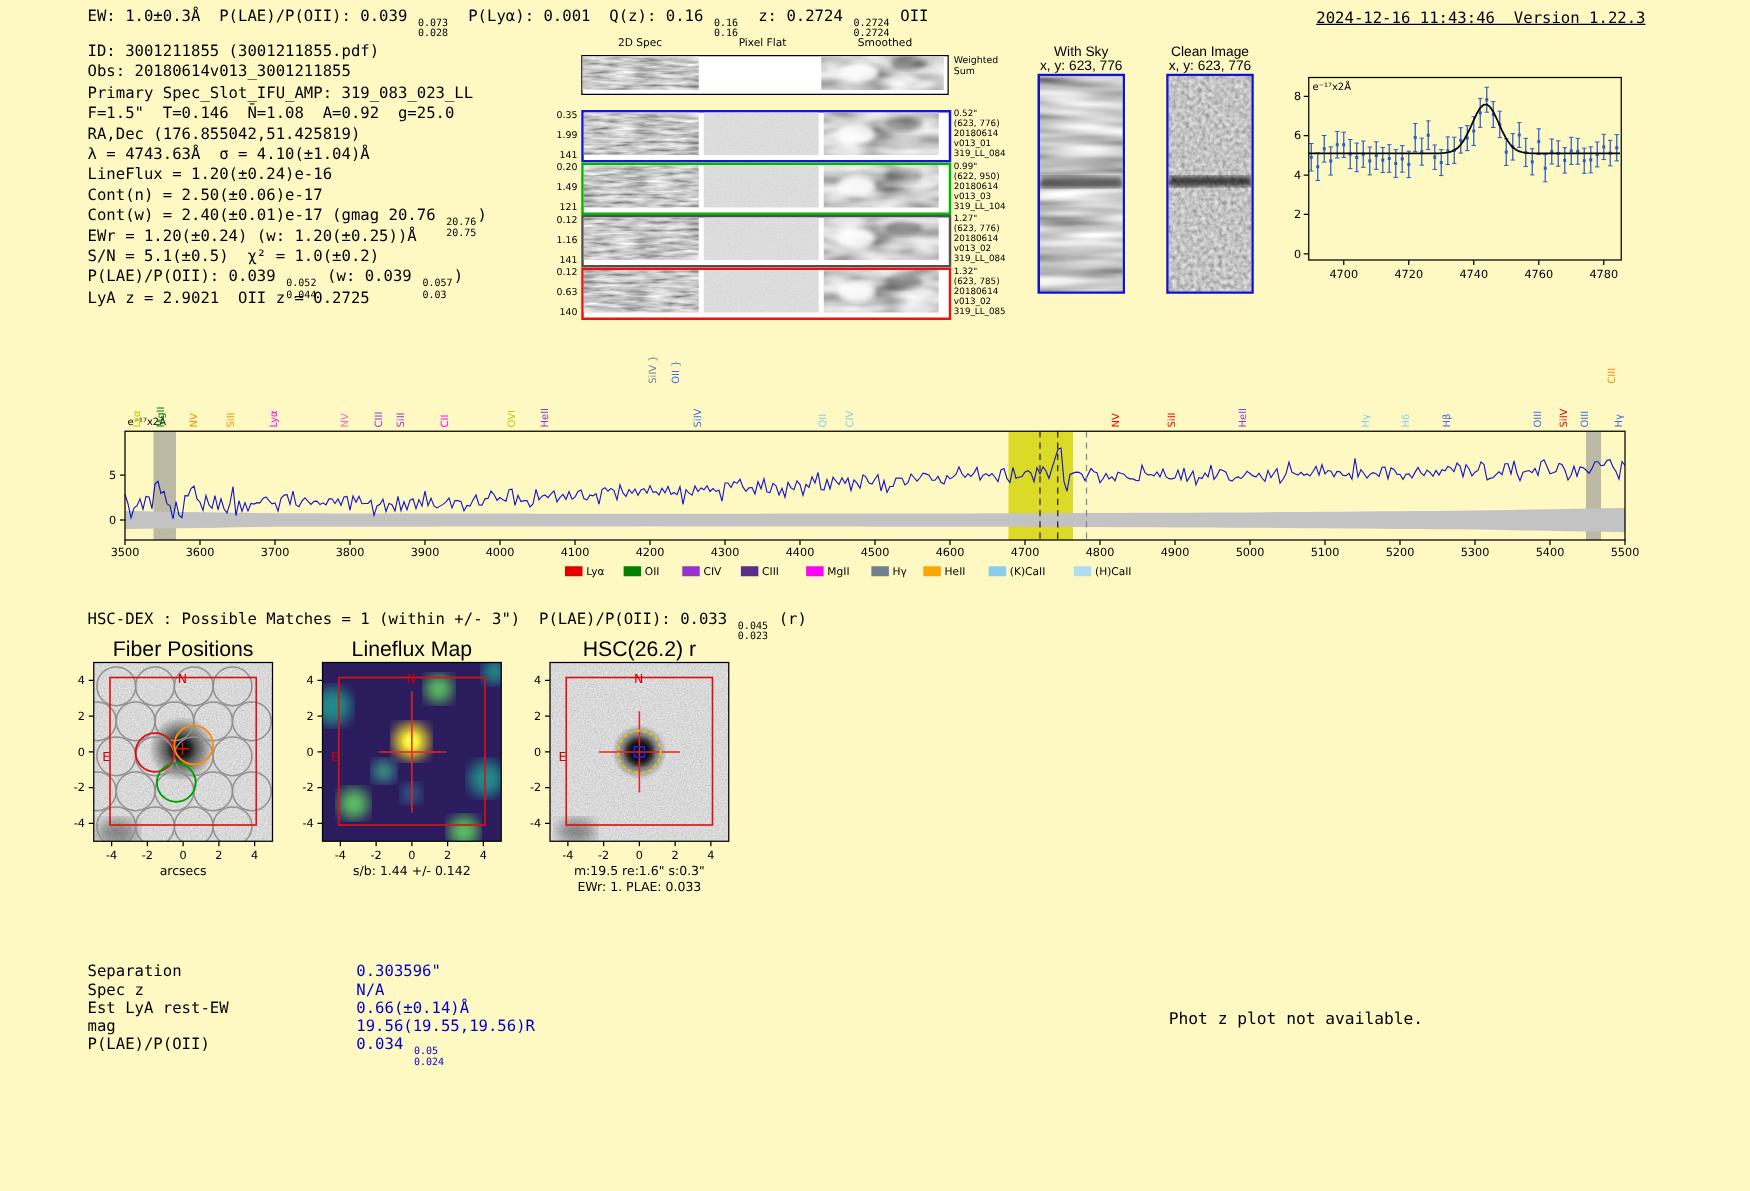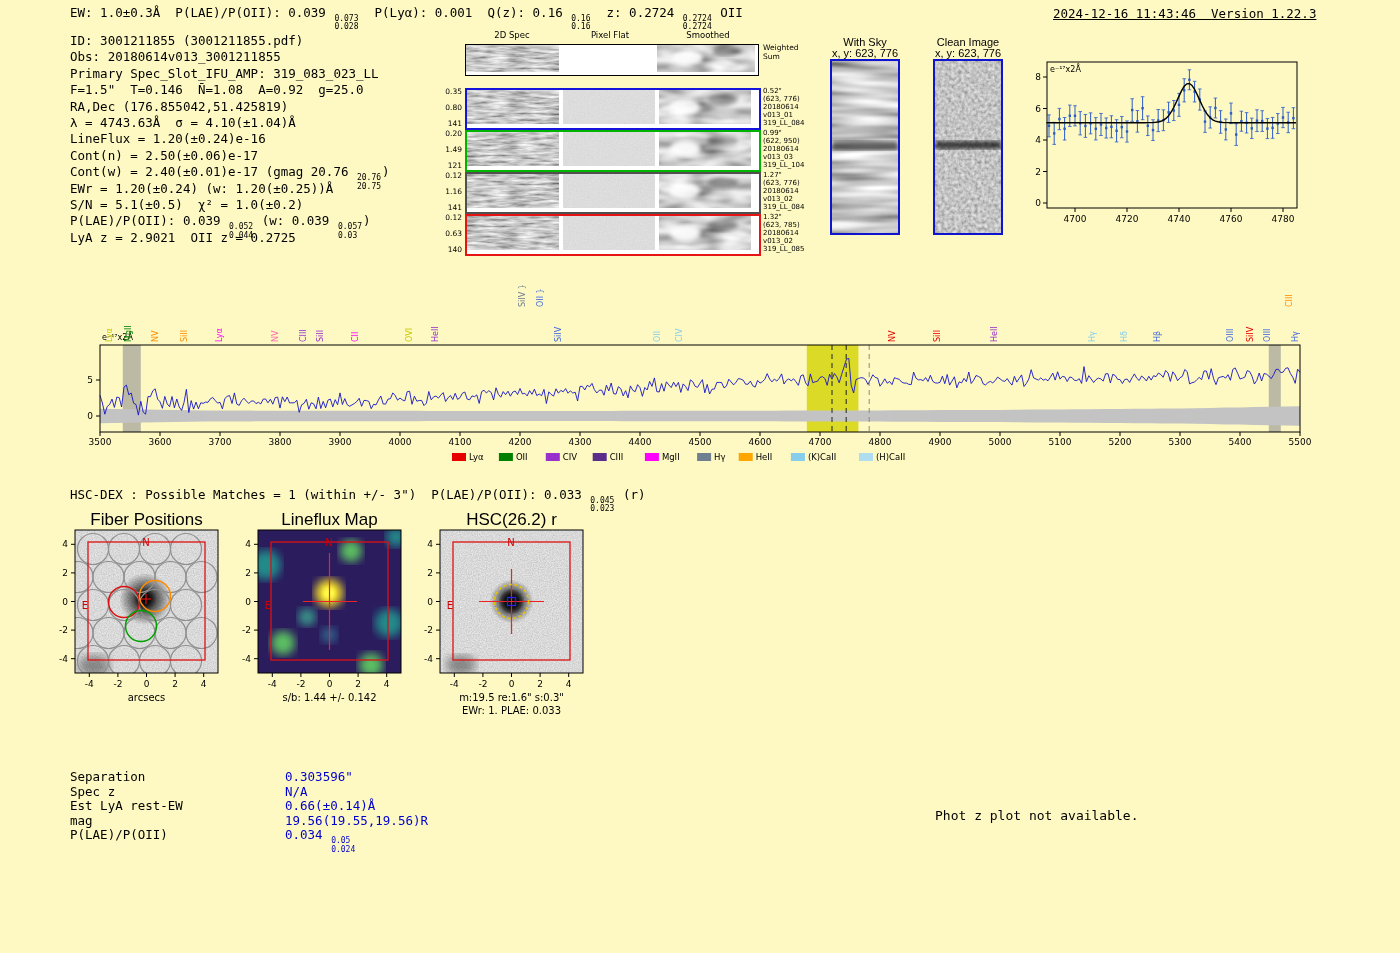--- a/index.html
+++ b/index.html
@@ -168,21 +168,21 @@
         <svg width="92" height="34" style="position: absolute; left: 192px; top: 0px;">
           <g transform="translate(92,0) scale(-1,1)">
             <rect x="-6" y="-6" width="104" height="46" filter="url(#fSmooth)"></rect>
           </g>
           <ellipse cx="26" cy="17" rx="15" ry="8" fill="#fff" opacity="0.85" filter="url(#b2)"></ellipse>
           <ellipse cx="64" cy="9" rx="15" ry="6" fill="#000" opacity="0.3" filter="url(#b2)"></ellipse>
         </svg>
       </div>
       <div class="left-labels" style="left: -20px; top: 58px; width: 17px; height: 40px;">
         <div>0.35</div>
-        <div>0.80</div>
+        <div>1.99</div>
         <div>141</div>
       </div>
       <div class="right-labels" style="left: 298px; top: 57px; width: 70px;">
         <div>0.52"</div>
         <div>(623, 776)</div>
         <div>20180614</div>
         <div>v013_01</div>
         <div>319_LL_084</div>
       </div>
       <div style="position: absolute; left: 0px; top: 100px; width: 292px; height: 38px; border: 2px solid rgb(0, 180, 0); background: rgb(255, 255, 255);">

